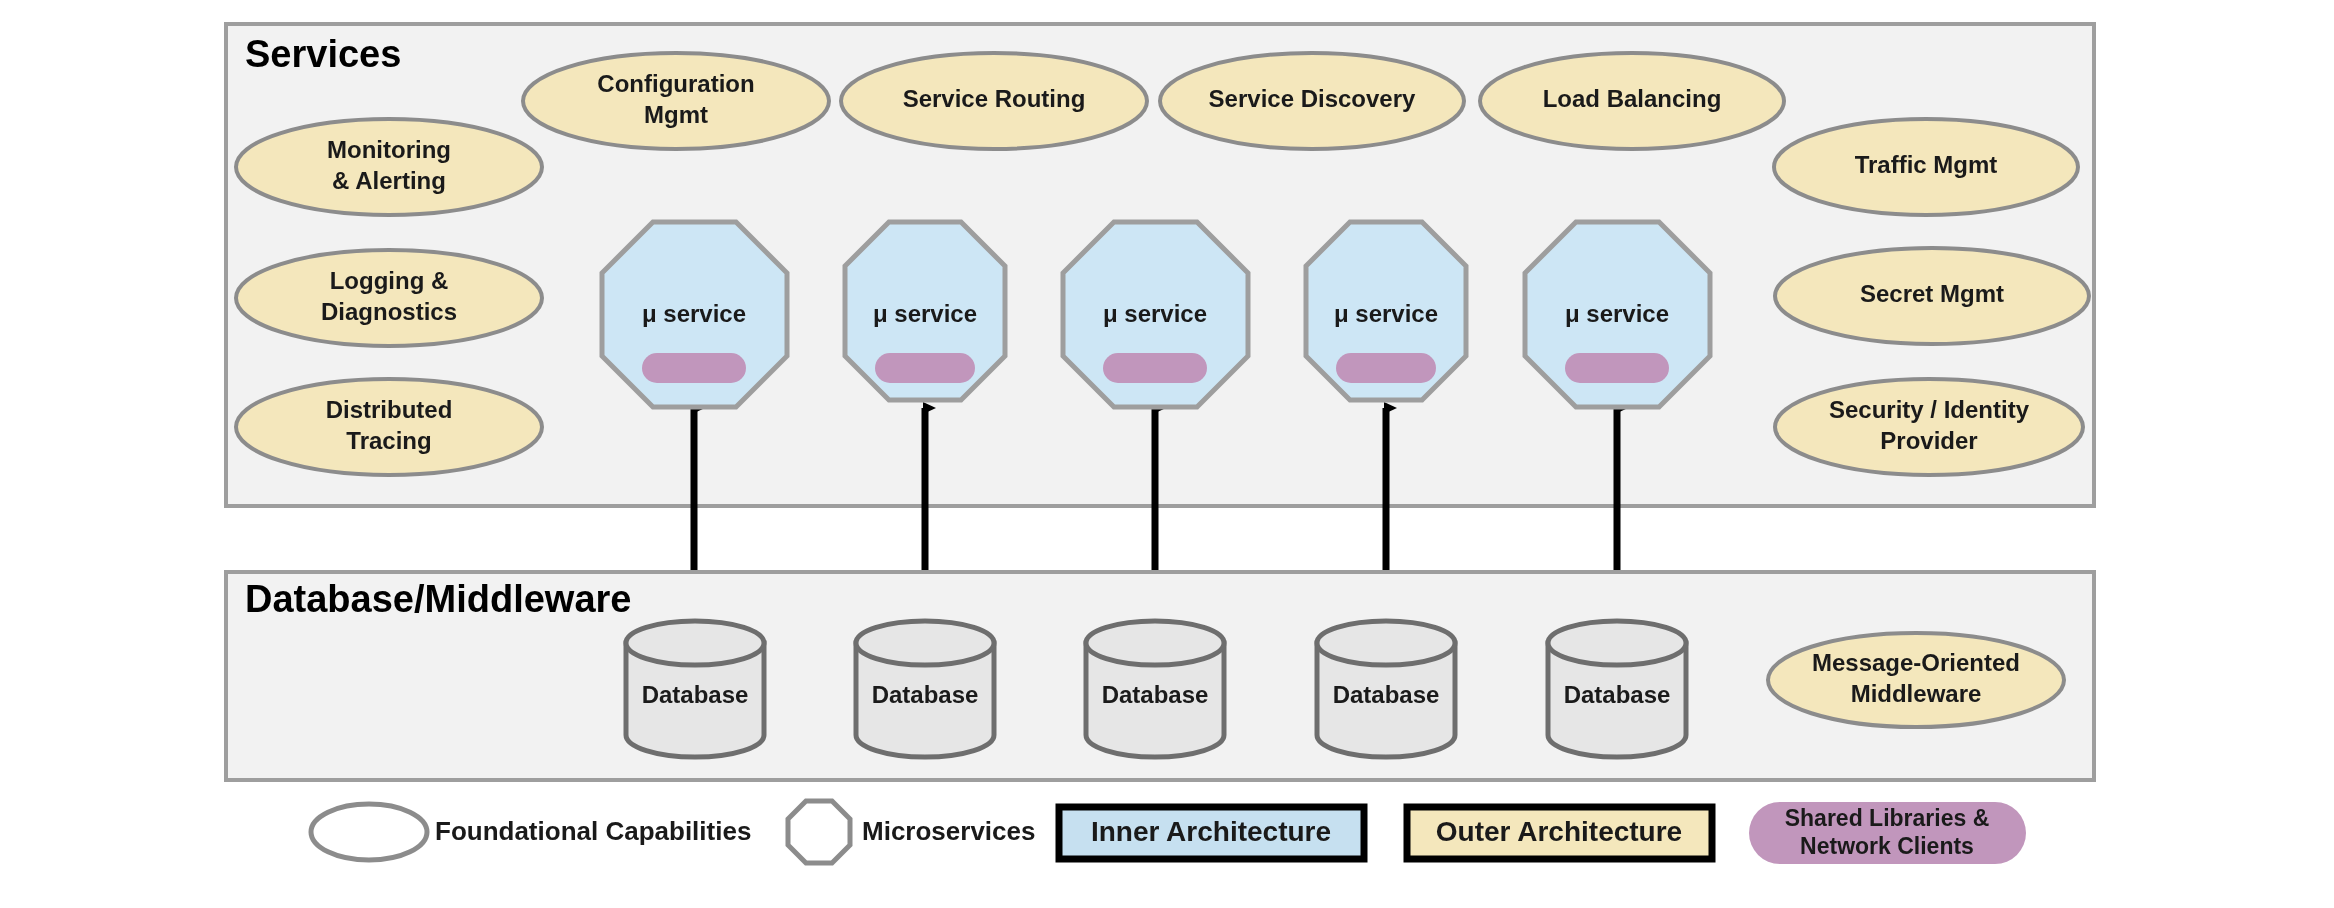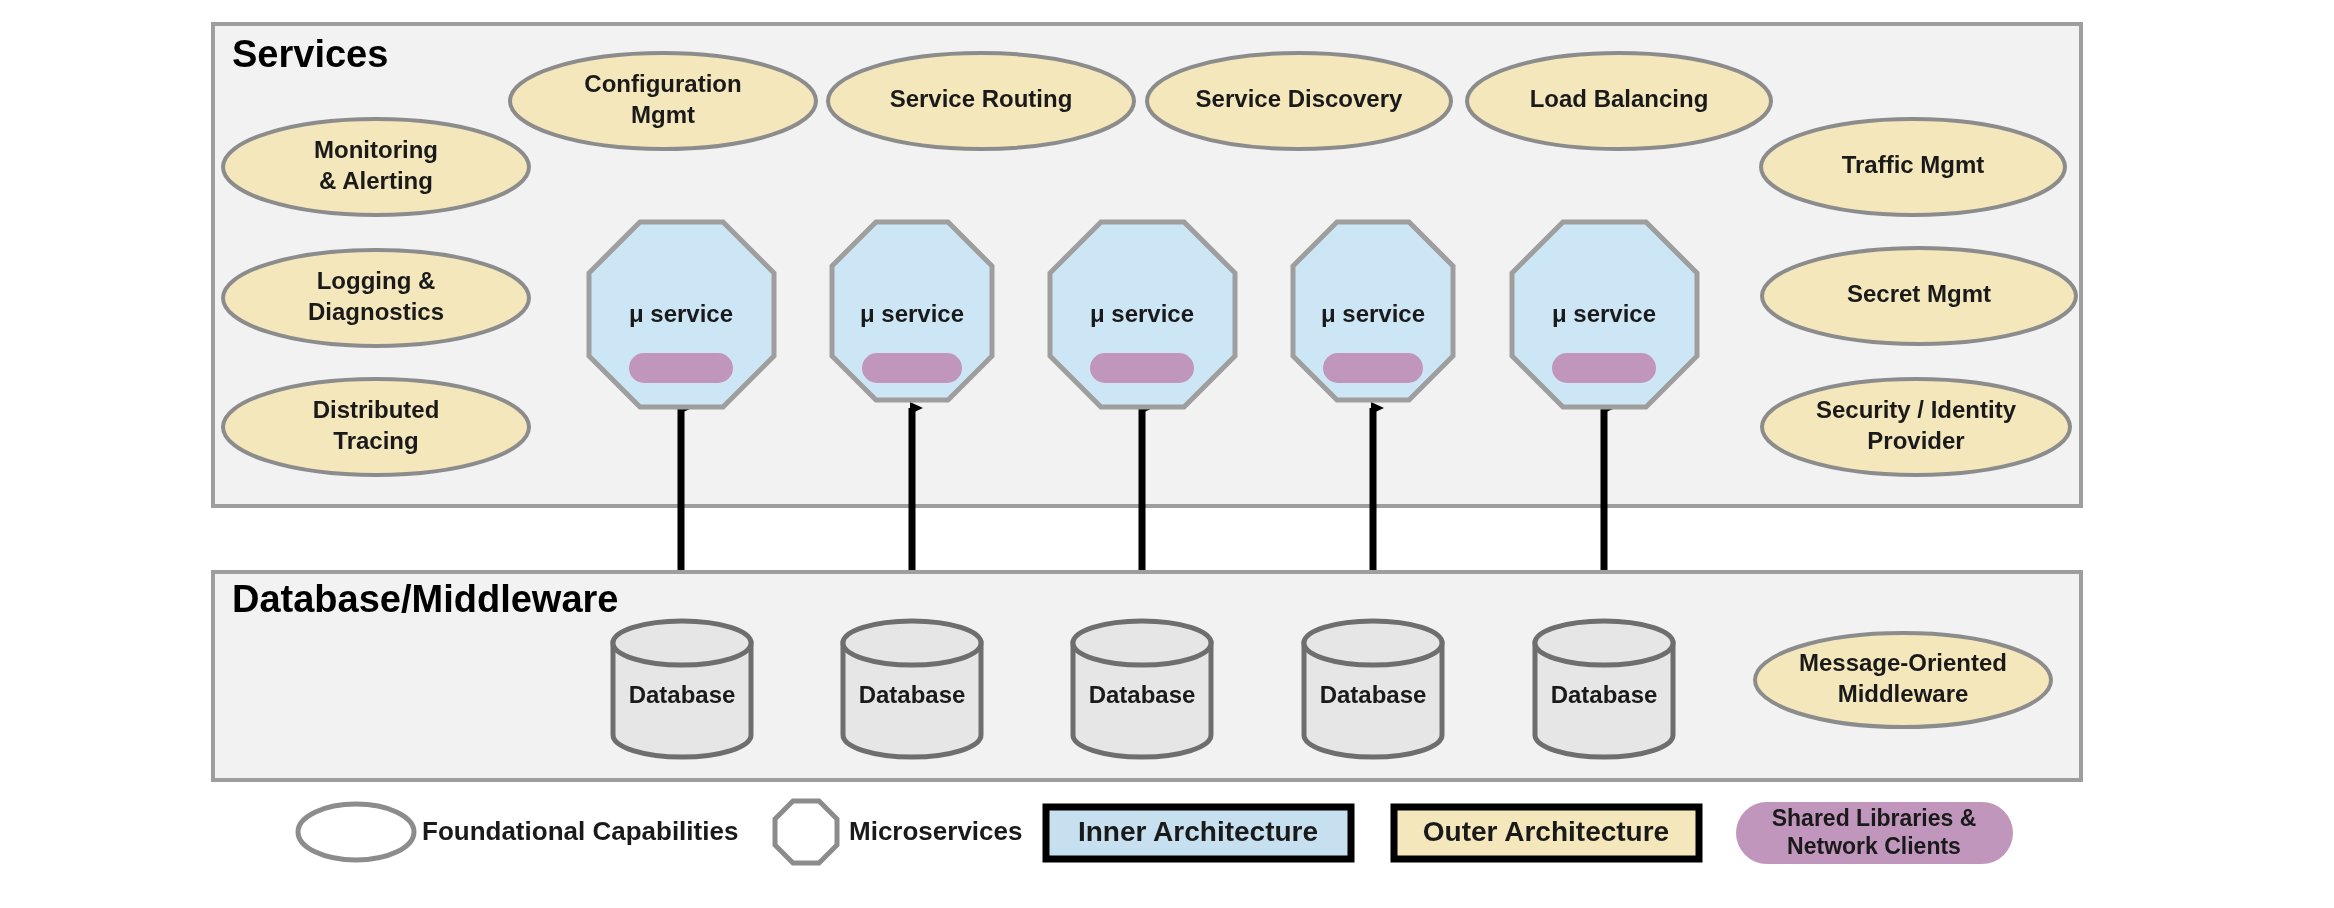--- a/index.html
+++ b/index.html
@@ -9,21 +9,21 @@
   }
   body {
     width: 2334px;
     height: 908px;
     font-family: "Liberation Sans", sans-serif;
     overflow: hidden;
     position: relative;
   }
   #stage {
     position: absolute;
-    left: 0; top: 0;
+    left: 13px; top: 0;
     width: 1868px;
     height: 908px;
   }
   svg.canvas {
     position: absolute;
     left: 0; top: 0;
     width: 2334px;
     height: 908px;
     display: block;
   }

